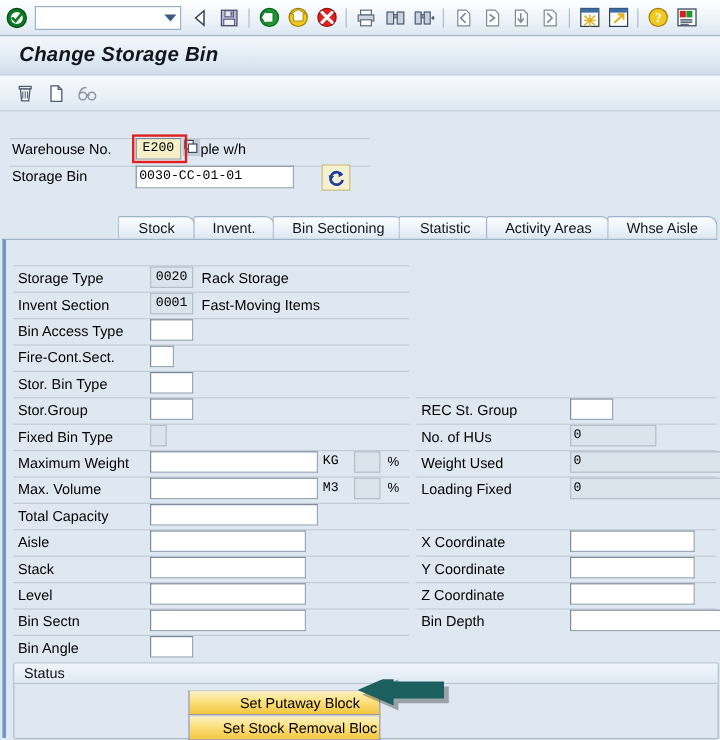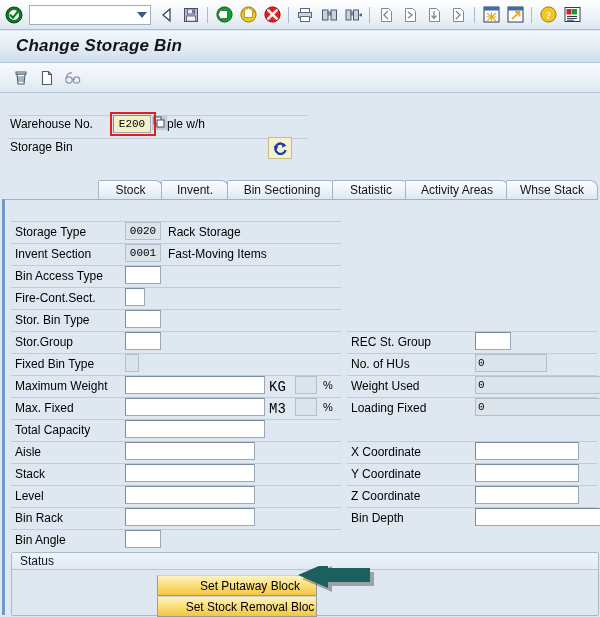--- a/index.html
+++ b/index.html
@@ -201,21 +201,21 @@
     line-height: 16px;
   }
   .sep {
     position: absolute;
     height: 1px;
     background: #c3ccd5;
   }
   .uom {
     position: absolute;
     font-family: "Liberation Mono", monospace;
-    font-size: 14px;
+    font-size: 11px;
     color: #000;
   }
   .pct {
     position: absolute;
     font-size: 11px;
     color: #000;
   }
   .valtext {
     position: absolute;
     font-size: 12px;
@@ -453,38 +453,39 @@
         <rect x="2" y="2" width="7" height="7" fill="#ffffff" stroke="#3a4c60" stroke-width="1"></rect>
         <rect x="5" y="5" width="7" height="7" fill="#ffffff" stroke="#3a4c60" stroke-width="1"></rect>
       </svg>
     </div>
 
     <div class="hdr-text" style="left:167px; top:24px;">ple w/h</div>
 
     <div class="annot-box" style="left:110px; top:19px; width:46px; height:24px;"></div>
 
     <div class="hdr-label" style="left:10px; top:47px;">Storage Bin</div>
+    <div class="fld" style="left:113px; top:45px; width:132px; height:19px;">0030-CC-01-01</div>
 
     <div class="refresh-btn" style="left:268px; top:44px;">
       <svg width="17" height="17" viewBox="0 0 17 17">
         <rect x="0.5" y="0.5" width="15" height="15" fill="#f6f1d2" stroke="#f6f1d2"></rect>
         <path d="M13 6 A5.2 5.2 0 1 0 13.6 10" fill="none" stroke="#1c3f9c" stroke-width="2.3"></path>
         <path d="M9.6 3 L14.2 5.3 L10.4 7.8 Z" fill="#1c3f9c"></path>
         <path d="M4 10.2 L1.6 6.2 L6.4 6.6 Z" fill="#1c3f9c"></path>
       </svg>
     </div>
   </div>
 
   <div class="tabstrip">
     <div class="tab" style="left:98px; width:65px;">Stock</div>
     <div class="tab" style="left:161px; width:68px;text-align:center;">Invent.</div>
     <div class="tab" style="left:227px; width:110px;">Bin Sectioning</div>
     <div class="tab" style="left:332px; width:78px;">Statistic</div>
     <div class="tab" style="left:405px; width:104px;">Activity Areas</div>
-    <div class="tab" style="left:506px; width:92px;">Whse Stack</div>
+    <div class="tab" style="left:506px; width:92px;">Whse Aisle</div>
   </div>
 
   <div class="panel">
 
     <div class="sep" style="left:6px; top:21px; width:330px;"></div>
     <div class="flabel" style="left:10px; top:24px;">Storage Type</div>
     <div class="fld ro" style="left:120px; top:22px; width:36px; height:18px; text-align:center;">0020</div>
     <div class="valtext" style="left:163px; top:24px;">Rack Storage</div>
 
     <div class="sep" style="left:6px; top:43px; width:330px;"></div>
@@ -513,21 +514,21 @@
     <div class="fld ro" style="left:120px; top:154px; width:14px; height:18px;"></div>
 
     <div class="sep" style="left:6px; top:175px; width:330px;"></div>
     <div class="flabel" style="left:10px; top:178px;">Maximum Weight</div>
     <div class="fld" style="left:120px; top:176px; width:140px; height:18px;"></div>
     <div class="uom" style="left:264px; top:179px;">KG</div>
     <div class="fld ro" style="left:290px; top:176px; width:22px; height:18px;"></div>
     <div class="pct" style="left:318px; top:179px;">%</div>
 
     <div class="sep" style="left:6px; top:197px; width:330px;"></div>
-    <div class="flabel" style="left:10px; top:200px;">Max. Fixed</div>
+    <div class="flabel" style="left:10px; top:200px;">Max. Volume</div>
     <div class="fld" style="left:120px; top:198px; width:140px; height:18px;"></div>
     <div class="uom" style="left:264px; top:201px;">M3</div>
     <div class="fld ro" style="left:290px; top:198px; width:22px; height:18px;"></div>
     <div class="pct" style="left:318px; top:201px;">%</div>
 
     <div class="sep" style="left:6px; top:219px; width:330px;"></div>
     <div class="flabel" style="left:10px; top:222px;">Total Capacity</div>
     <div class="fld" style="left:120px; top:220px; width:140px; height:18px;"></div>
 
     <div class="sep" style="left:6px; top:241px; width:330px;"></div>
@@ -536,21 +537,21 @@
 
     <div class="sep" style="left:6px; top:263px; width:330px;"></div>
     <div class="flabel" style="left:10px; top:266px;">Stack</div>
     <div class="fld" style="left:120px; top:264px; width:130px; height:18px;"></div>
 
     <div class="sep" style="left:6px; top:285px; width:330px;"></div>
     <div class="flabel" style="left:10px; top:288px;">Level</div>
     <div class="fld" style="left:120px; top:286px; width:130px; height:18px;"></div>
 
     <div class="sep" style="left:6px; top:307px; width:330px;"></div>
-    <div class="flabel" style="left:10px; top:310px;">Bin Rack</div>
+    <div class="flabel" style="left:10px; top:310px;">Bin Sectn</div>
     <div class="fld" style="left:120px; top:308px; width:130px; height:18px;"></div>
 
     <div class="sep" style="left:6px; top:329px; width:330px;"></div>
     <div class="flabel" style="left:10px; top:332px;">Bin Angle</div>
     <div class="fld" style="left:120px; top:330px; width:36px; height:18px;"></div>
 
     <div class="sep" style="left:342px; top:131px; width:250px;"></div>
     <div class="flabel" style="left:346px; top:134px;">REC St. Group</div>
     <div class="fld" style="left:470px; top:132px; width:36px; height:18px;"></div>
 

